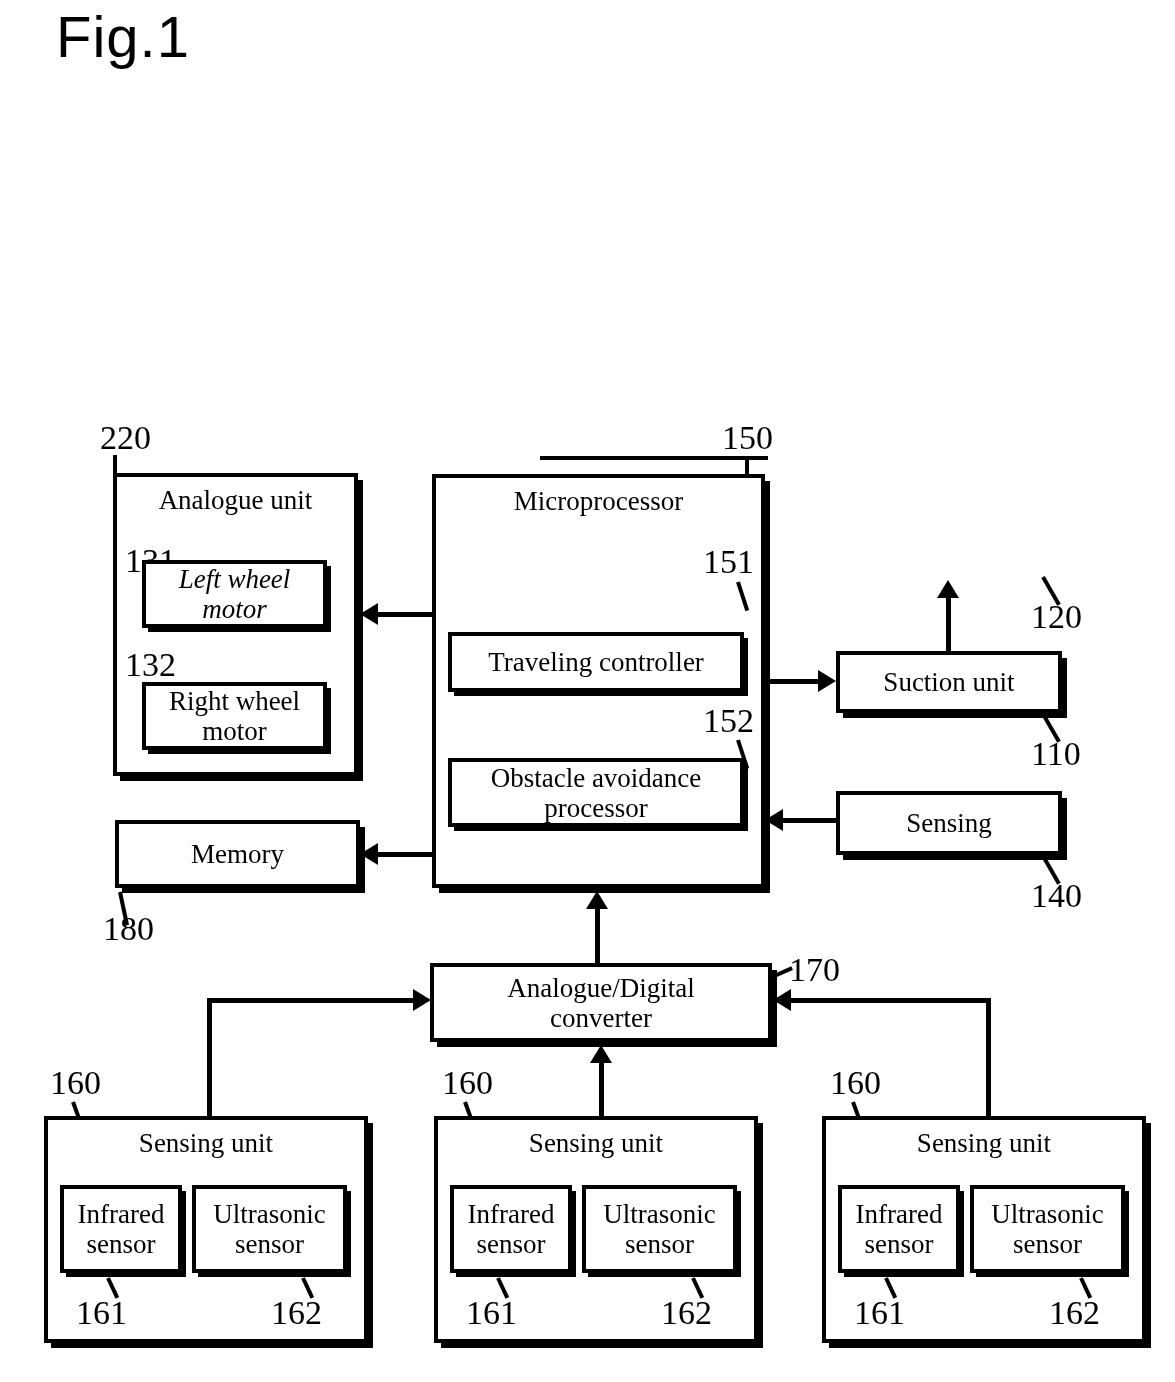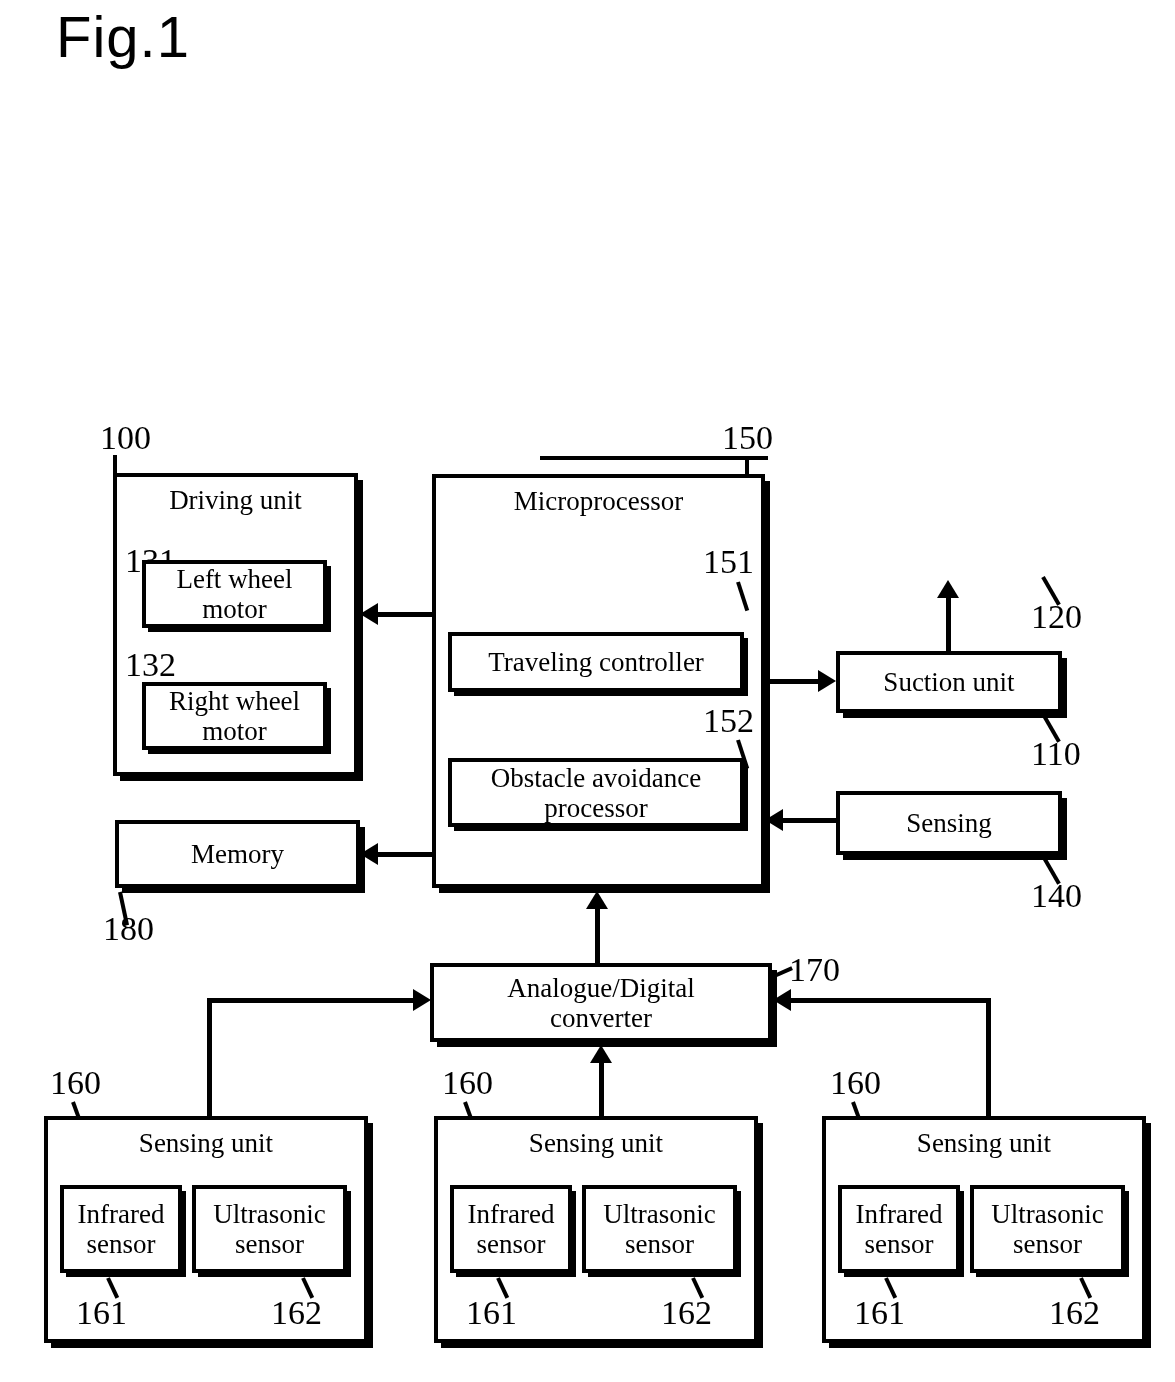--- a/index.html
+++ b/index.html
@@ -107,31 +107,31 @@
     border-bottom: 18px solid #000;
   }
 </style>
 </head>
 <body>
 
 <div id="canvas">
 
   <div id="fig-title">Fig.1</div>
 
-  <div class="ref" style="left:100px; top:421px;">100</div>
+  <div class="ref" style="left:100px; top:421px;">220</div>
   <div class="vline" style="left:113px; top:455px; height:28px; width:4px;"></div>
 
   <div class="box" style="left:113px; top:473px; width:245px; height:303px;">
-    <div class="box-label top">Driving unit</div>
+    <div class="box-label top">Analogue unit</div>
   </div>
 
   <div class="ref" style="left:125px; top:544px;">131</div>
   <div class="leader" style="left:154px; top:578px; width:40px; transform:rotate(52deg);"></div>
 
-  <div class="box inner" style="left:142px; top:560px; width:185px; height:68px;">
+  <div class="box inner" style="left:142px; top:560px; width:185px; height:68px;font-style:italic;">
     <div class="box-label centered">Left wheel
 motor</div>
   </div>
 
   <div class="ref" style="left:125px; top:648px;">132</div>
   <div class="leader" style="left:154px; top:682px; width:40px; transform:rotate(52deg);"></div>
 
   <div class="box inner" style="left:142px; top:682px; width:185px; height:68px;padding-left:48px;">
     <div class="box-label centered">Right wheel
 motor</div>

